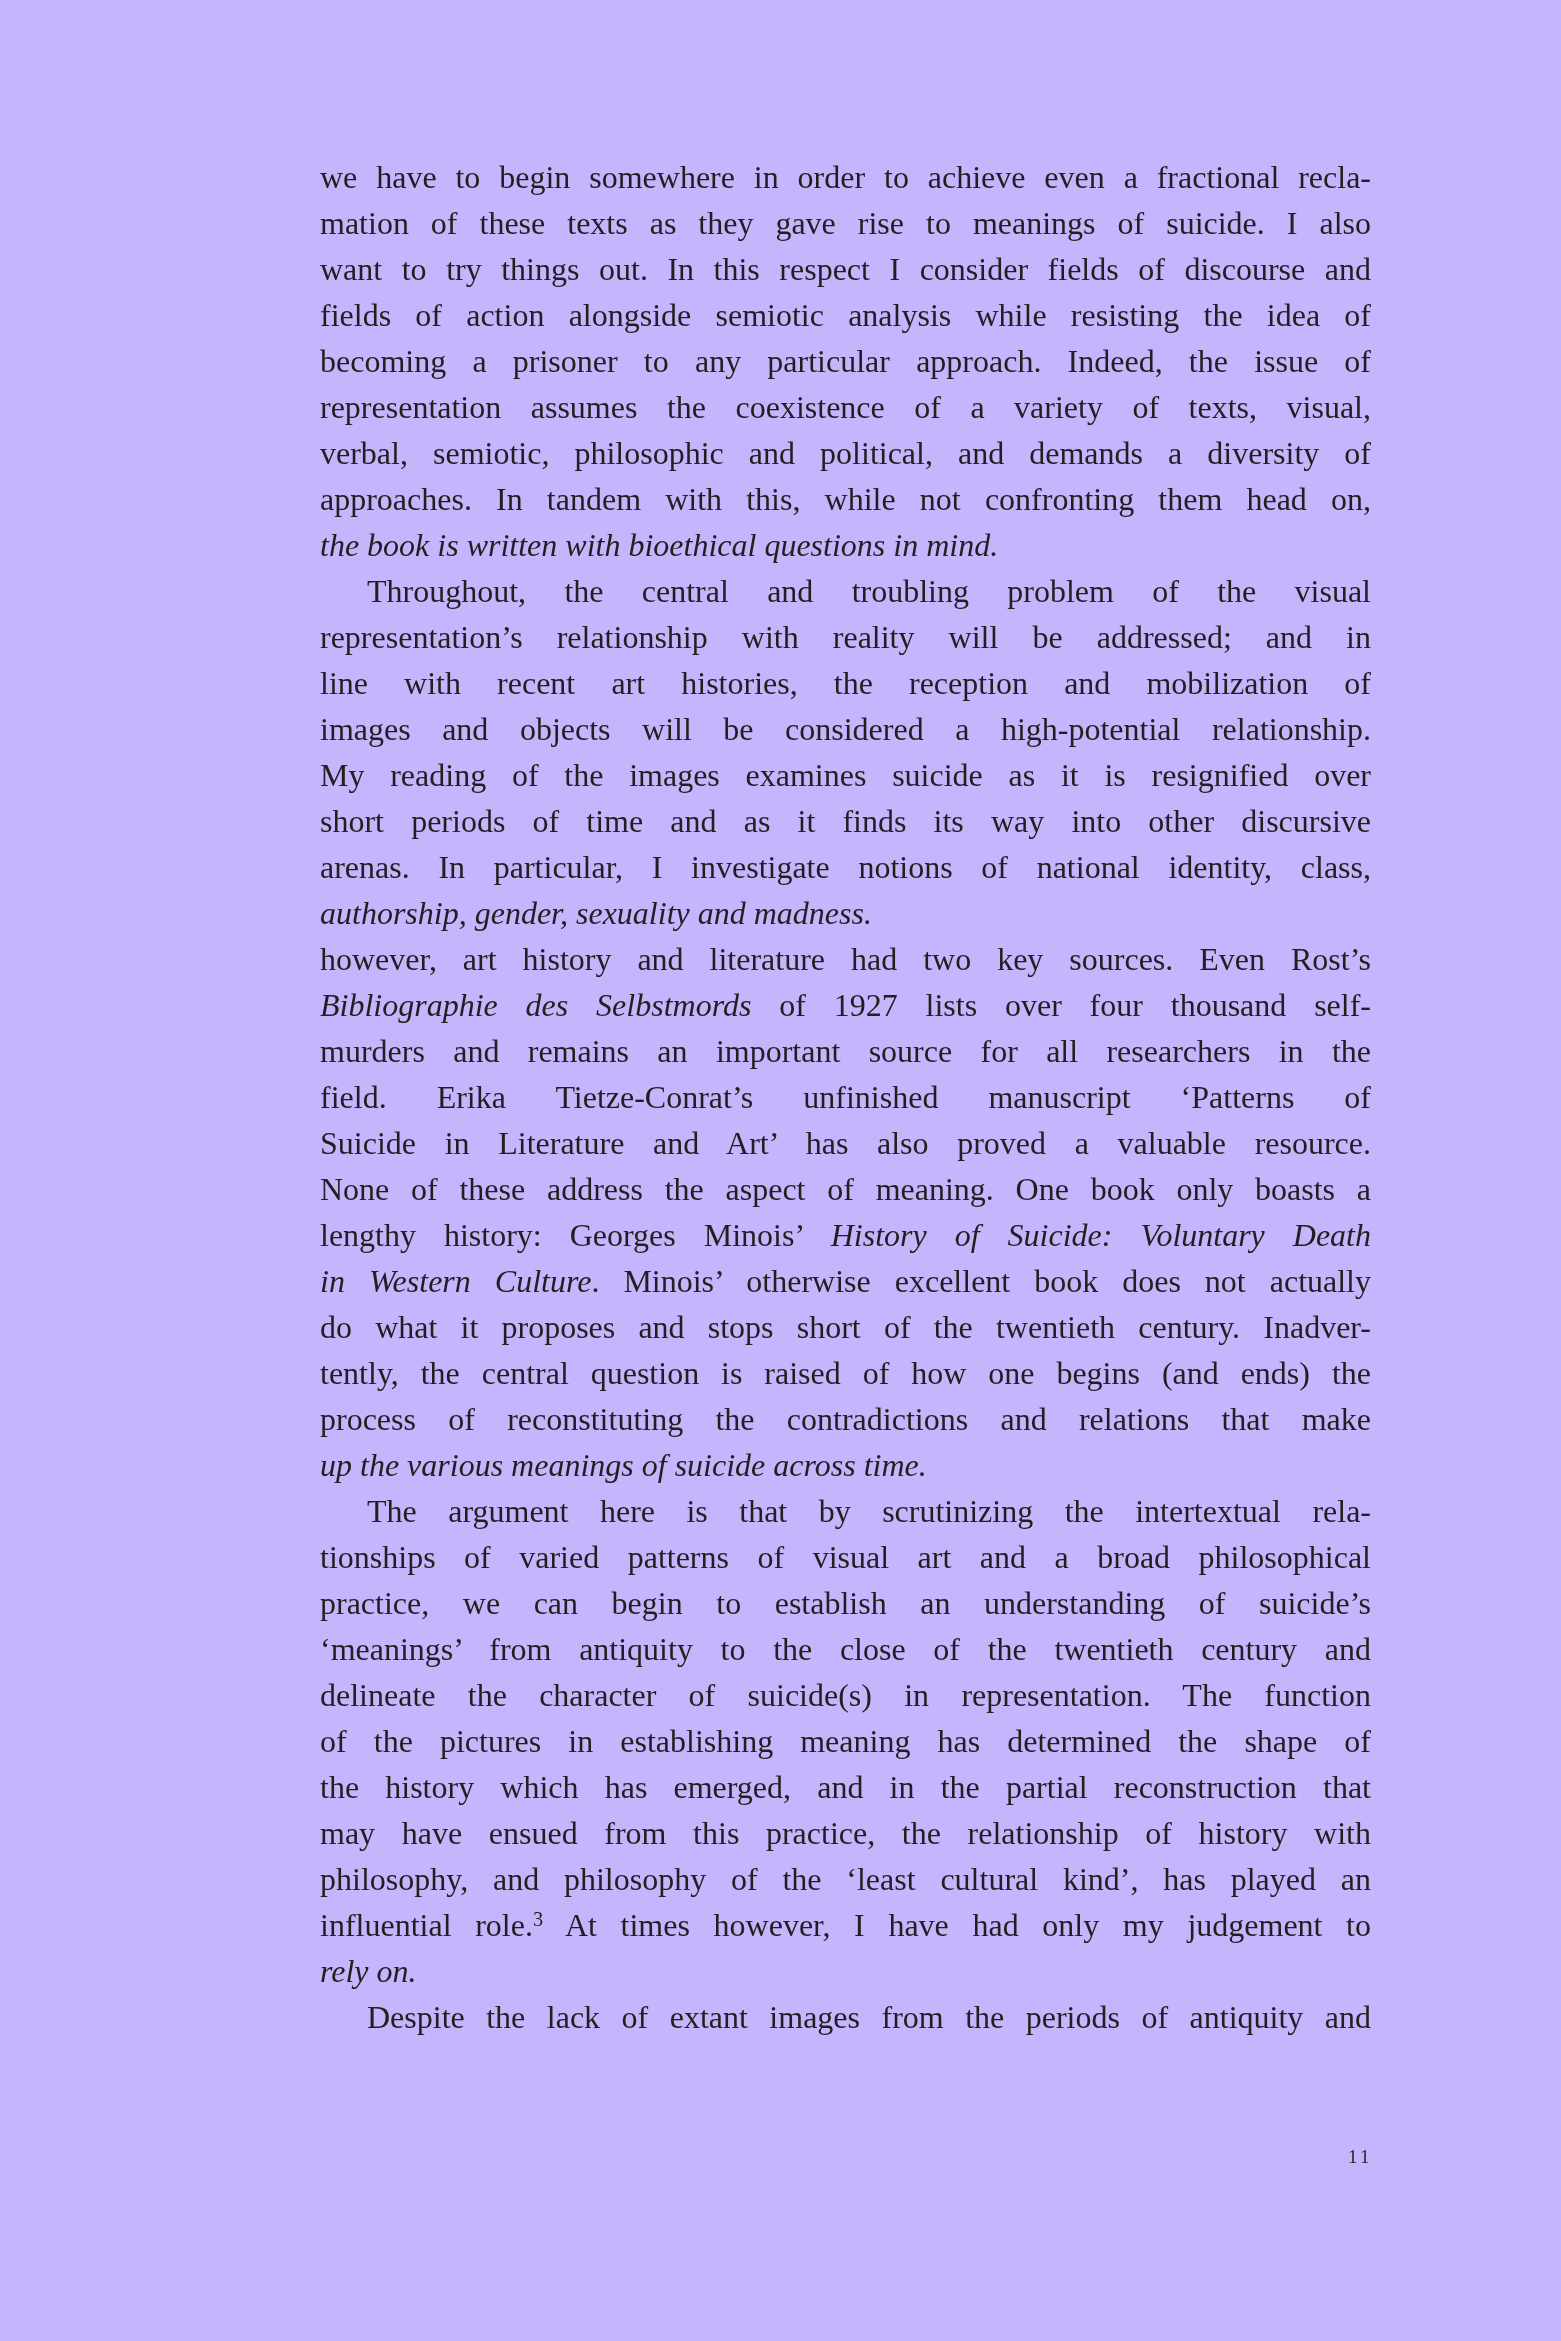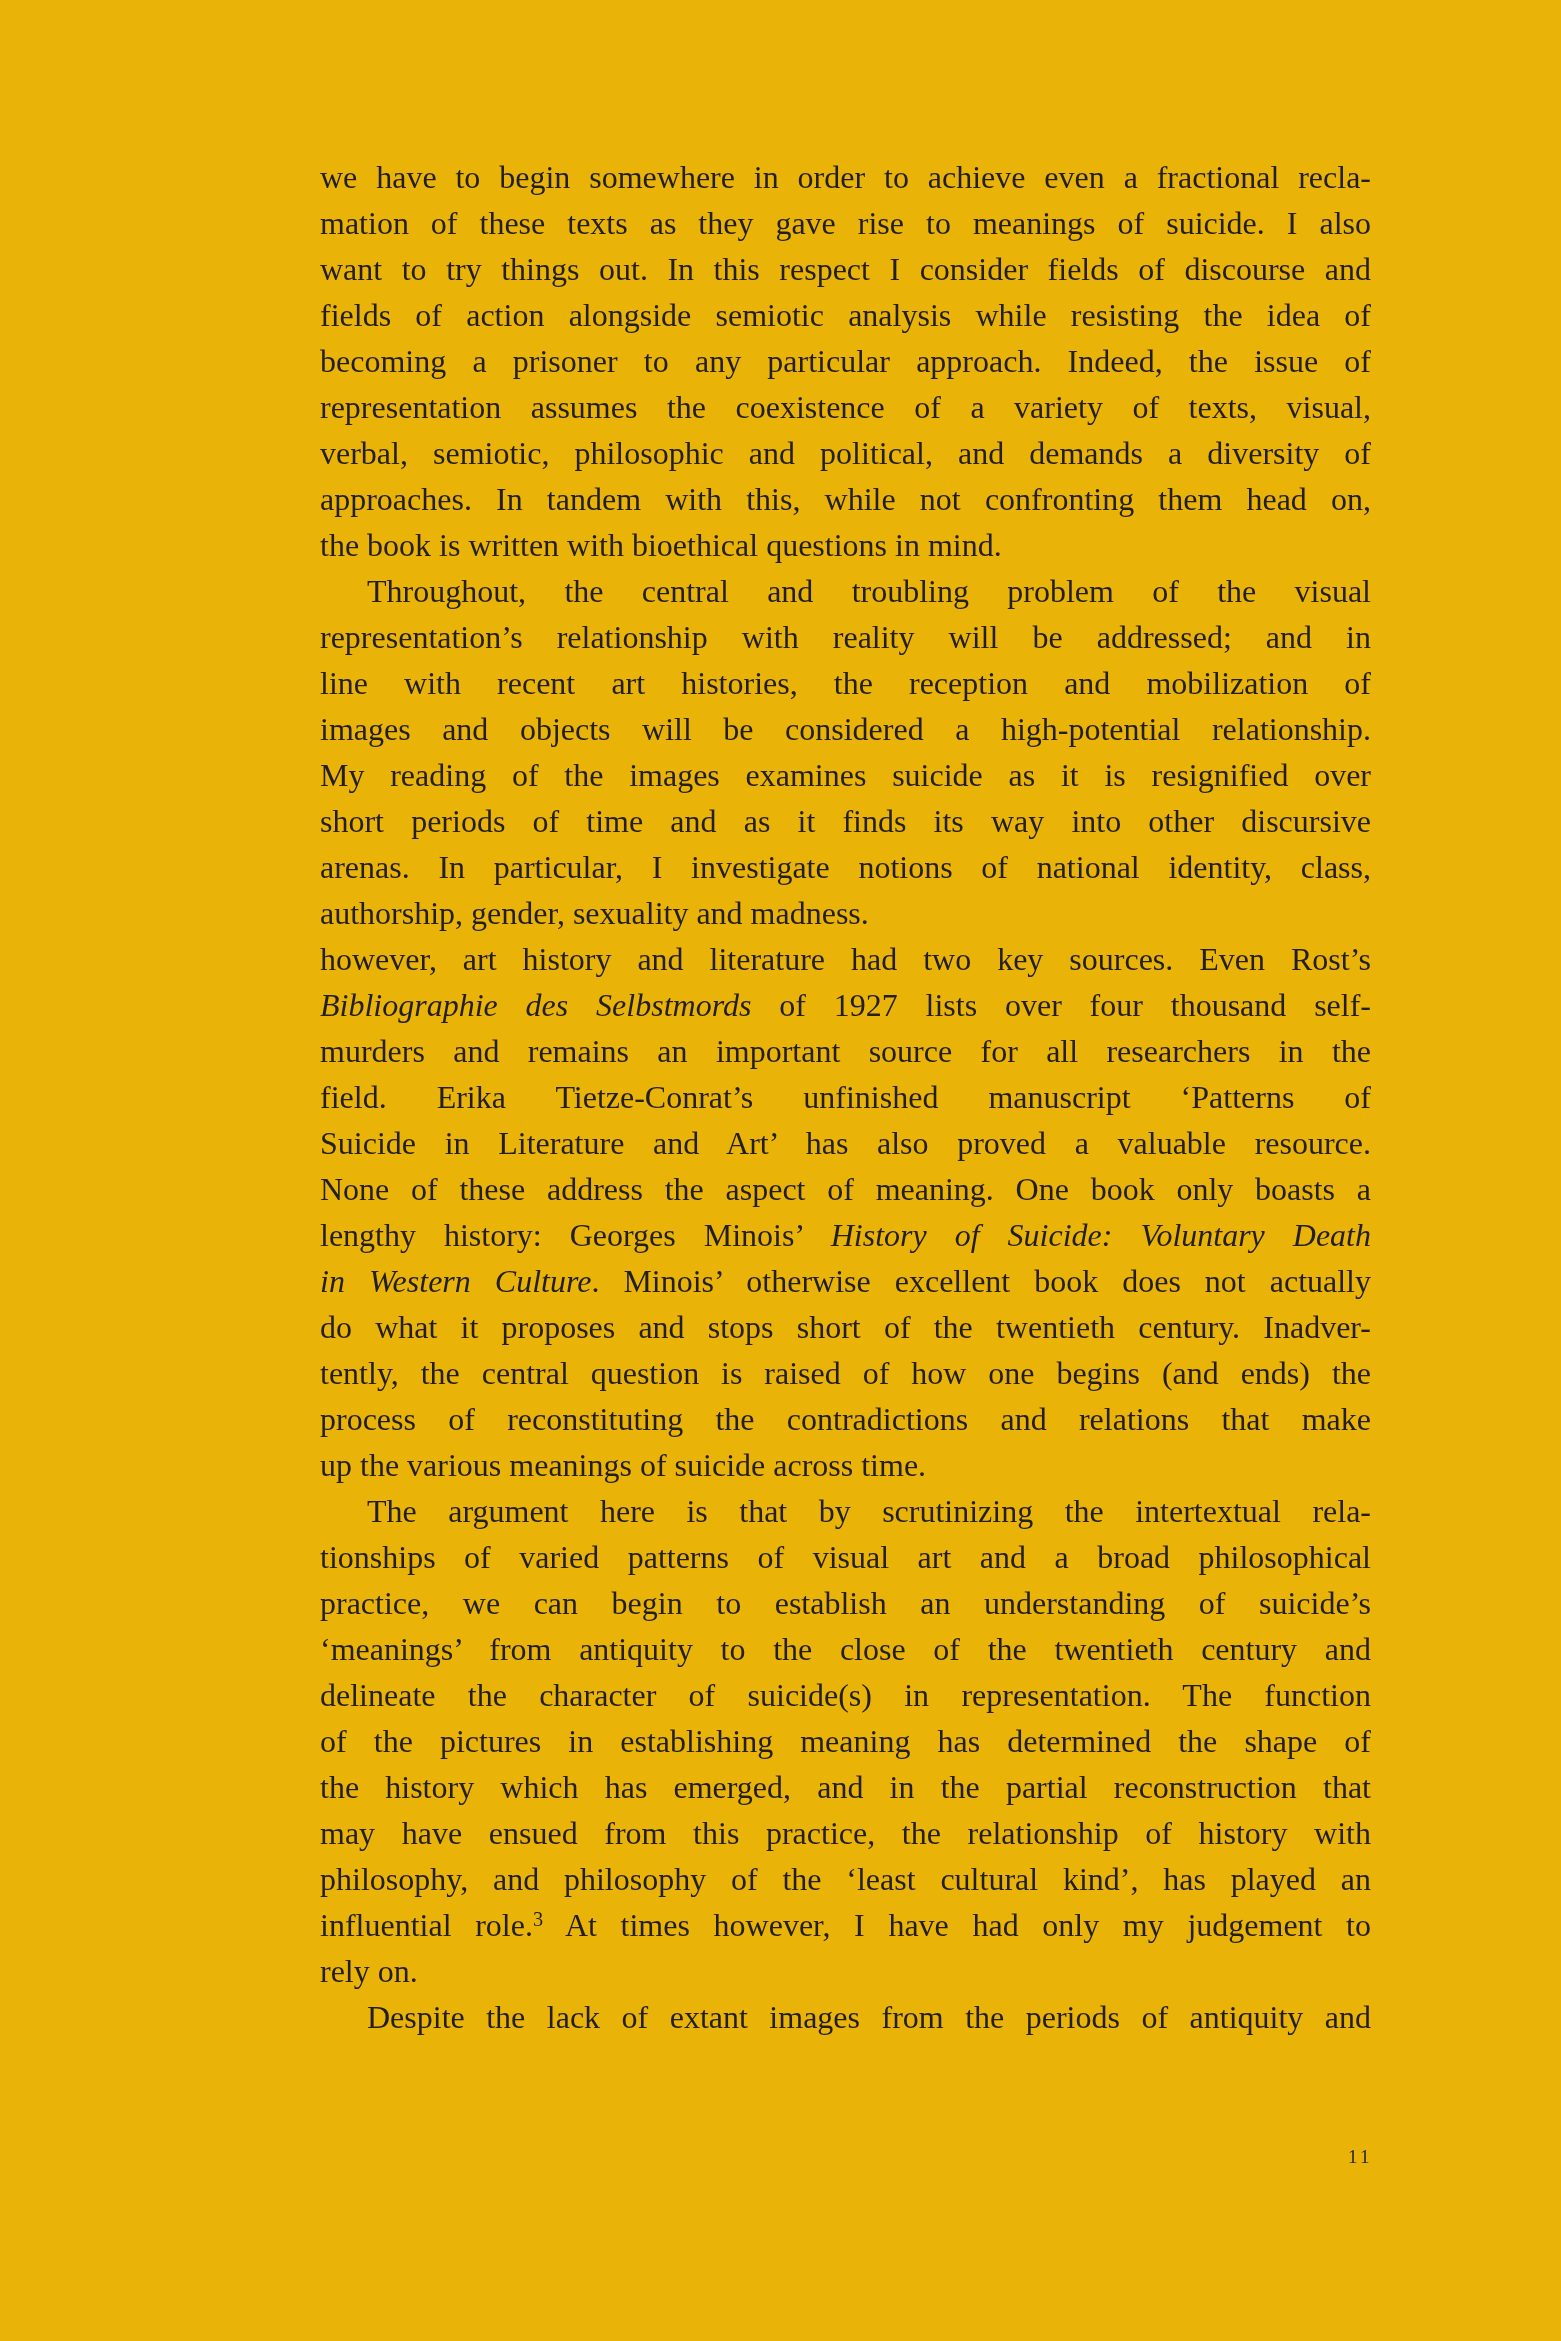--- a/index.html
+++ b/index.html
@@ -1,27 +1,27 @@
 <!DOCTYPE html>
 <html style="font-size:13.6px"><head>
 <meta charset="utf-8">
 <style>
   html, body { margin: 0; padding: 0; background: #ffffff; }
   body { width: 1561px; height: 2342px; position: relative; overflow: hidden; }
-  .page { position: absolute; left: 0; top: 0; width: 1561px; height: 2342px; background: #eab308; }
+  .page { position: absolute; left: 0; top: 0; width: 1561px; height: 2342px; background: #c4b5fd; }
   .text-block {
     position: absolute; left: 320px; top: 154px; width: 1051px;
     font-family: "Liberation Serif", "DejaVu Serif", serif;
     font-size: 32px; color: #231f20;
   }
   .line {
     height: 46px; line-height: 46px; white-space: nowrap; overflow: visible;
     text-align: justify; text-align-last: justify;
   }
-  .line.last { text-align: center; text-align-last: left; }
+  .line.last { text-align: center; text-align-last: left; font-style: italic; }
   .line.indent { text-indent: 47px; }
   .seg-italic { font-style: italic; }
   .seg-sup { font-size: 20.3px; vertical-align: 10.2px; line-height: 0; }
   .page-number {
     position: absolute; left: 1339px; top: 2146px; width: 34px; text-align: right;
     font-family: "Liberation Serif", "DejaVu Serif", serif;
     font-size: 19px; letter-spacing: 3.4px; color: #231f20;
   }
 </style>
 </head>

